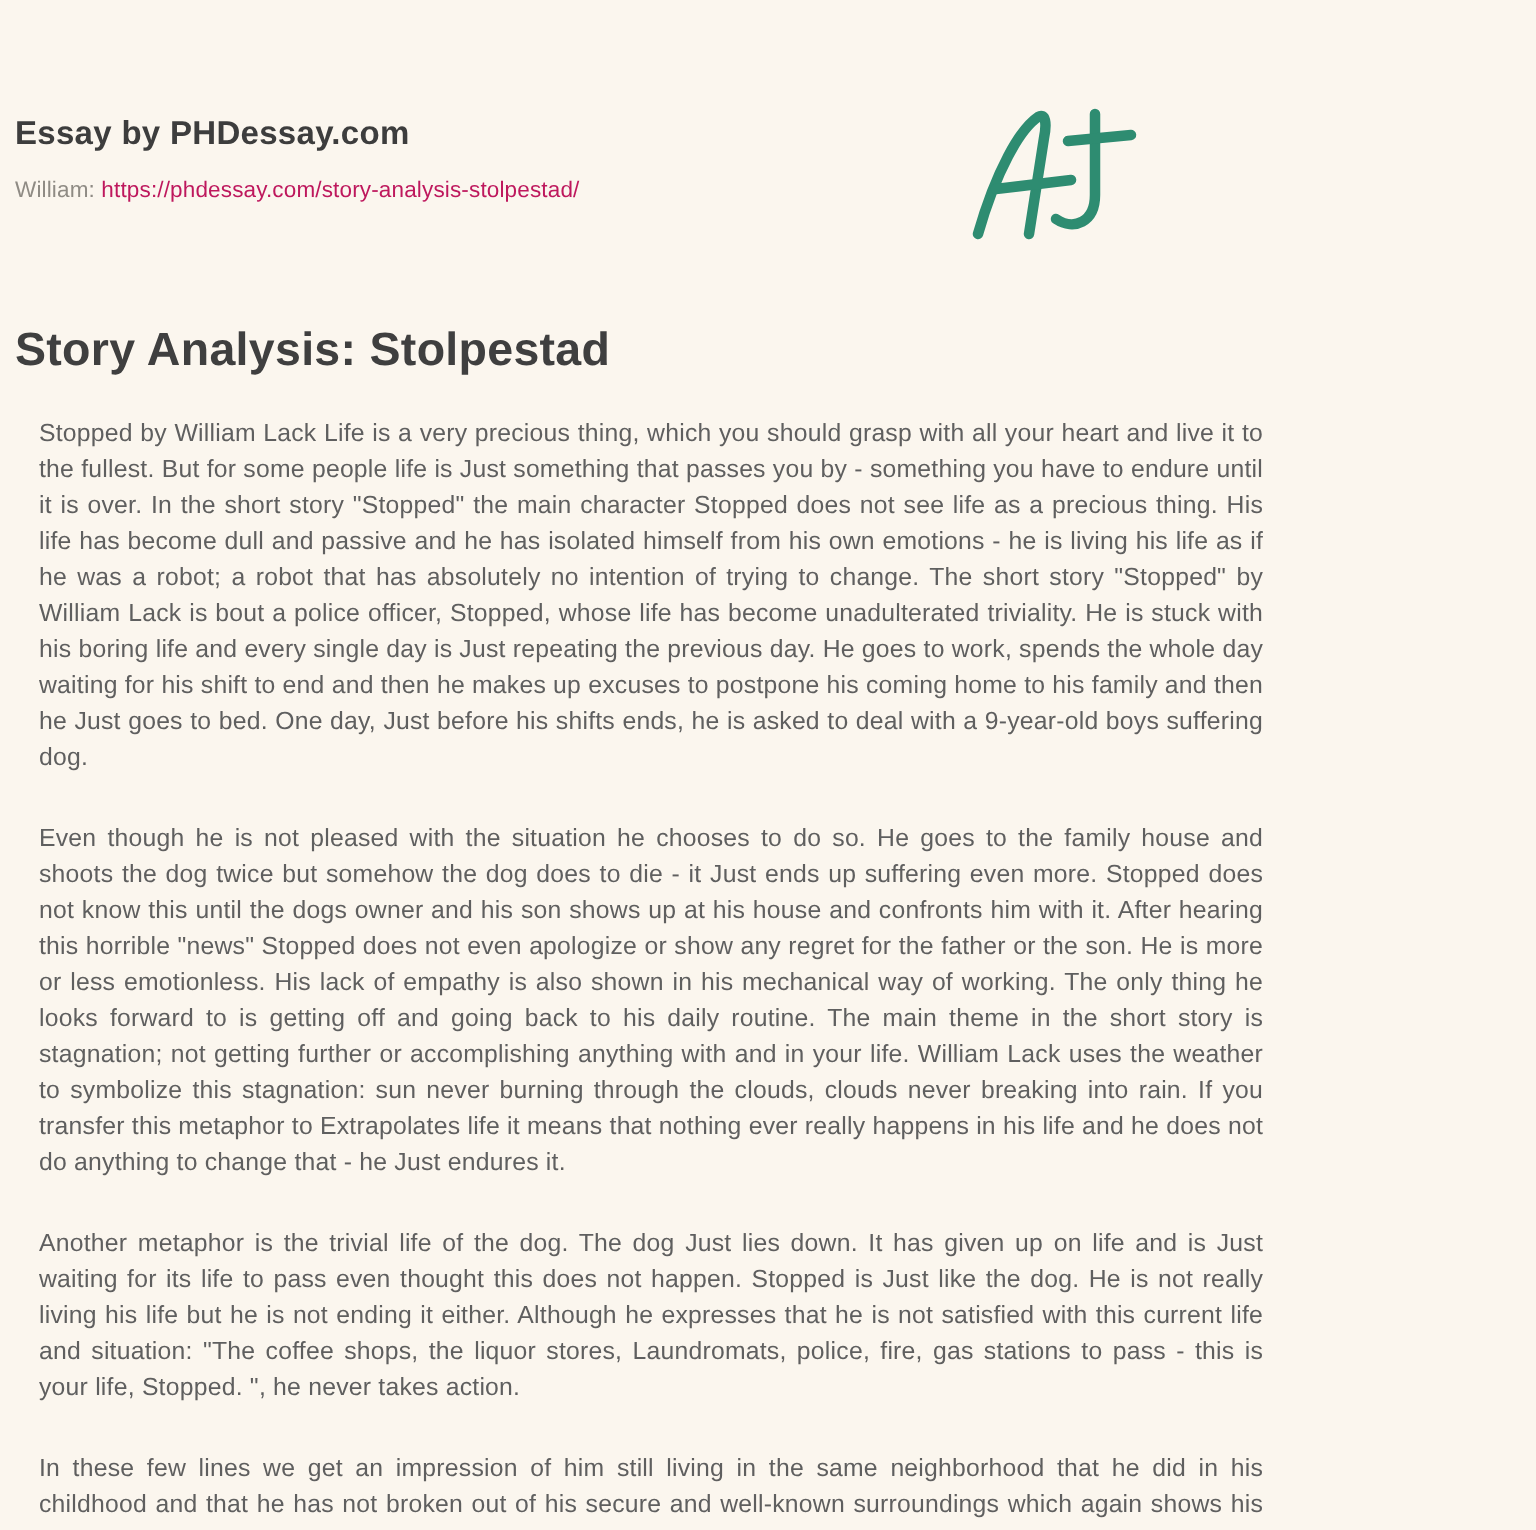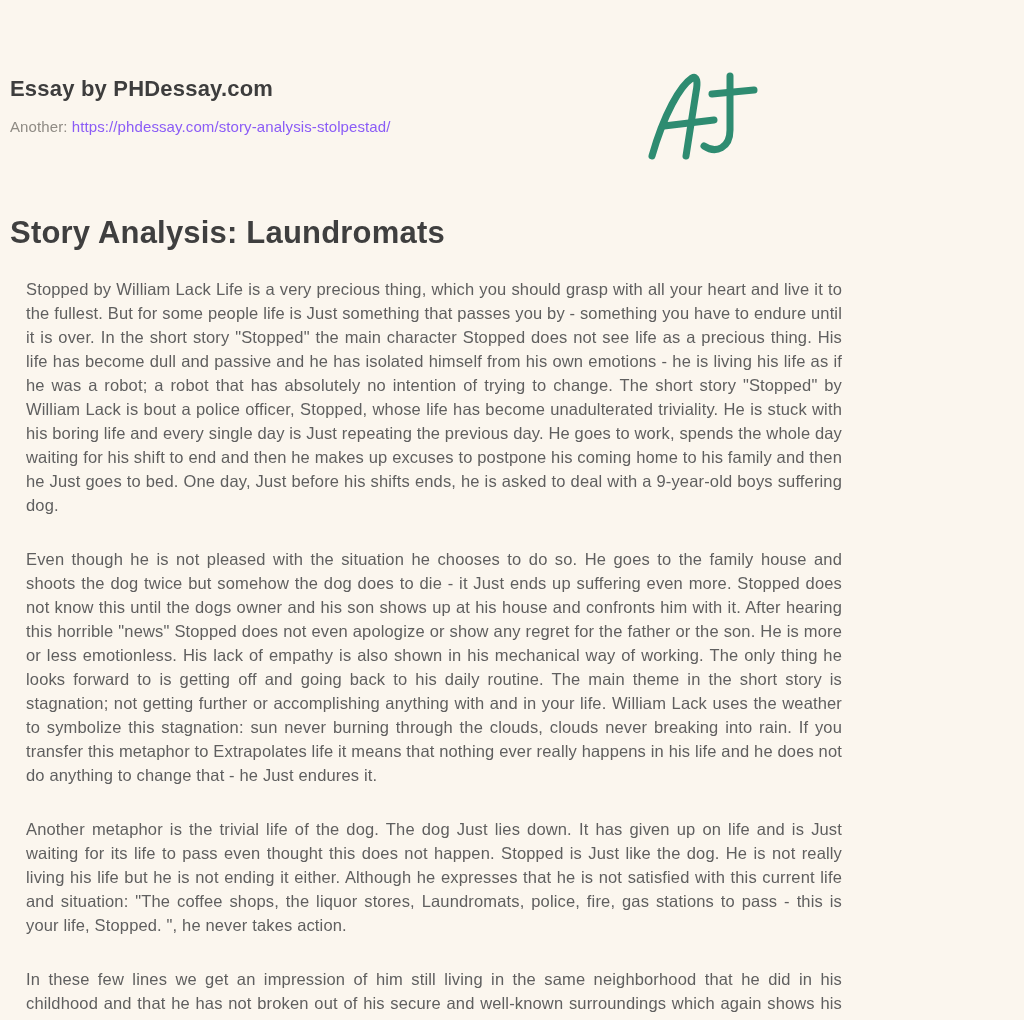--- a/index.html
+++ b/index.html
@@ -29,21 +29,21 @@
     color: #3d3d3d;
     letter-spacing: 0.2px;
   }
   .source-row {
     margin-top: 16px;
     font-size: 15px;
     color: #8f8b84;
     letter-spacing: 0.1px;
   }
   .source-link {
-    color: #8b5cf6;
+    color: #be185d;
     text-decoration: none;
   }
   .logo {
     position: absolute;
     top: 68px;
     right: 88px;
     width: 122px;
     height: 96px;
   }
   .essay-title {
@@ -81,25 +81,25 @@
         <path d="M70 26 L112 22"></path>
       </g>
     </svg>
   </div>
 
   <div class="content">
 
     <div class="header-title">Essay by PHDessay.com</div>
 
     <div class="source-row">
-      <span>Another:</span>
+      <span>William:</span>
       <a href="#" class="source-link">https://phdessay.com/story-analysis-stolpestad/</a>
     </div>
 
-    <h1 class="essay-title">Story Analysis: Laundromats</h1>
+    <h1 class="essay-title">Story Analysis: Stolpestad</h1>
 
     <div class="essay-body">
       <p>Stopped by William Lack Life is a very precious thing, which you should grasp with all your heart and live it to the fullest. But for some people life is Just something that passes you by - something you have to endure until it is over. In the short story "Stopped" the main character Stopped does not see life as a precious thing. His life has become dull and passive and he has isolated himself from his own emotions - he is living his life as if he was a robot; a robot that has absolutely no intention of trying to change. The short story "Stopped" by William Lack is bout a police officer, Stopped, whose life has become unadulterated triviality. He is stuck with his boring life and every single day is Just repeating the previous day. He goes to work, spends the whole day waiting for his shift to end and then he makes up excuses to postpone his coming home to his family and then he Just goes to bed. One day, Just before his shifts ends, he is asked to deal with a 9-year-old boys suffering dog.</p>
       <p>Even though he is not pleased with the situation he chooses to do so. He goes to the family house and shoots the dog twice but somehow the dog does to die - it Just ends up suffering even more. Stopped does not know this until the dogs owner and his son shows up at his house and confronts him with it. After hearing this horrible "news" Stopped does not even apologize or show any regret for the father or the son. He is more or less emotionless. His lack of empathy is also shown in his mechanical way of working. The only thing he looks forward to is getting off and going back to his daily routine. The main theme in the short story is stagnation; not getting further or accomplishing anything with and in your life. William Lack uses the weather to symbolize this stagnation: sun never burning through the clouds, clouds never breaking into rain. If you transfer this metaphor to Extrapolates life it means that nothing ever really happens in his life and he does not do anything to change that - he Just endures it.</p>
       <p>Another metaphor is the trivial life of the dog. The dog Just lies down. It has given up on life and is Just waiting for its life to pass even thought this does not happen. Stopped is Just like the dog. He is not really living his life but he is not ending it either. Although he expresses that he is not satisfied with this current life and situation: "The coffee shops, the liquor stores, Laundromats, police, fire, gas stations to pass - this is your life, Stopped. ", he never takes action.</p>
       <p>In these few lines we get an impression of him still living in the same neighborhood that he did in his childhood and that he has not broken out of his secure and well-known surroundings which again shows his unwillingness of changing - not even for the better. The way he chooses to describe the surroundings he passes everyday shows lacks of enthusiasm. In the end of the story it says:</p>
     </div>
 
   </div>
 </div>

